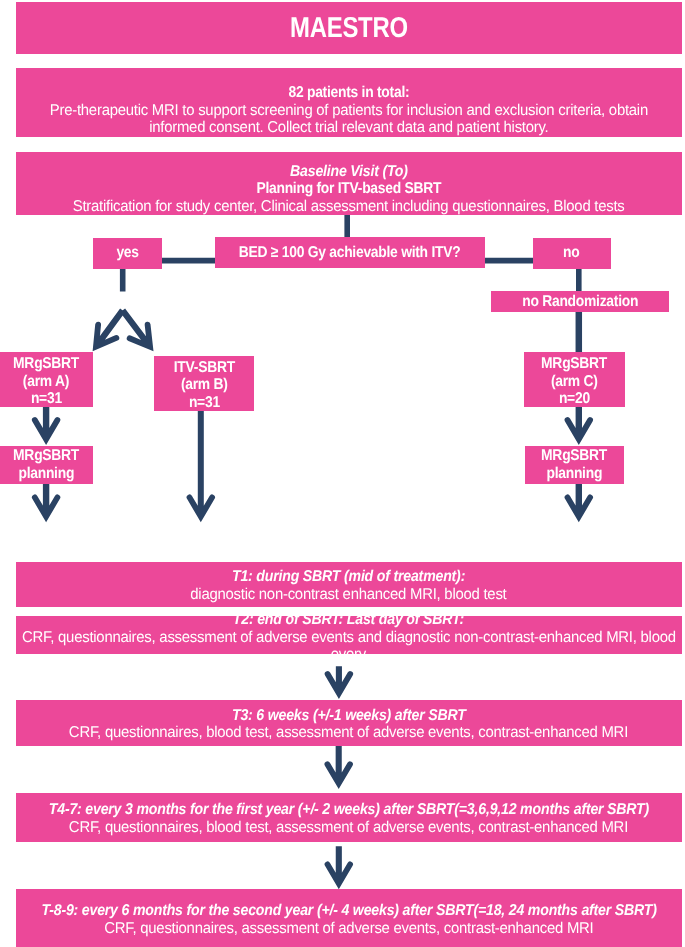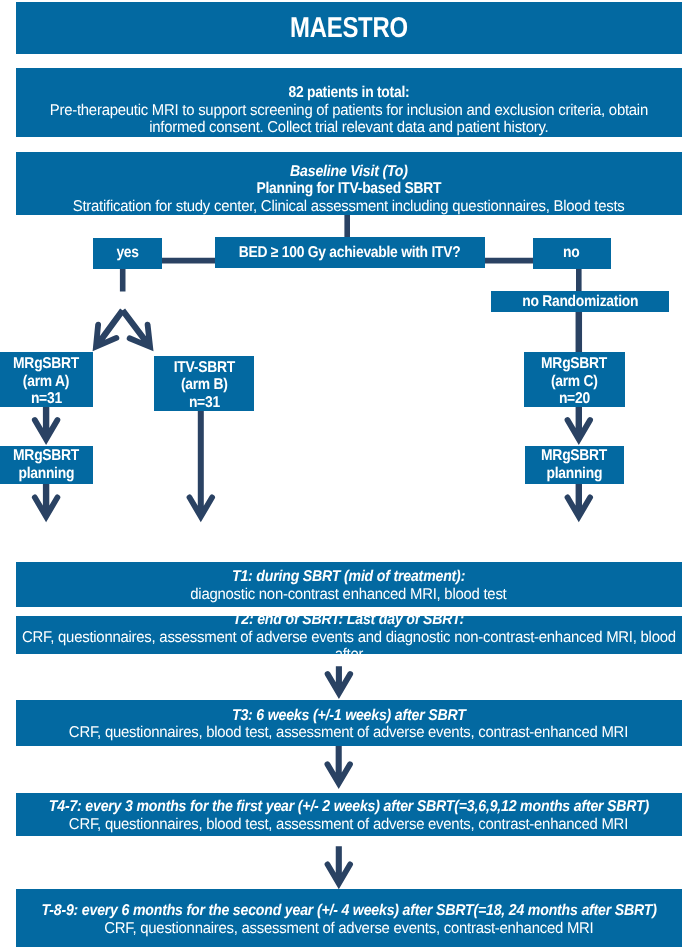--- a/index.html
+++ b/index.html
@@ -1,21 +1,21 @@
 <!DOCTYPE html>
 <html><head>
 <meta charset="utf-8">
 <title>MAESTRO trial flowchart</title>
 <style>
   html,body{margin:0;padding:0;}
   body{width:685px;height:947px;background:#ffffff;font-family:"Liberation Sans",sans-serif;overflow:hidden;
         letter-spacing:-0.26px;-webkit-font-smoothing:antialiased;}
   #stage{position:relative;width:685px;height:947px;will-change:opacity;}
 
-  .box{position:absolute;background:#0369a1;color:#ffffff;box-sizing:border-box;
+  .box{position:absolute;background:#ec4899;color:#ffffff;box-sizing:border-box;
        display:flex;flex-direction:column;align-items:center;justify-content:center;text-align:center;}
   .ln{display:block;line-height:1.12;white-space:nowrap;transform:scaleX(0.956);-webkit-font-smoothing:antialiased;text-rendering:geometricPrecision;will-change:opacity;}
   .b{font-weight:700;letter-spacing:-0.3px;transform:scaleX(0.89);}
   .bi{font-weight:700;font-style:italic;letter-spacing:-0.22px;transform:scaleX(0.907);}
   svg.conn{position:absolute;left:0;top:0;width:685px;height:947px;overflow:visible;pointer-events:none;}
 </style>
 </head>
 <body>
 
 <div id="stage">
@@ -104,29 +104,29 @@
 
 
   <div class="box" style="left:15.5px;top:561.5px;width:666.5px;height:45.2px;padding-top:3.4px;text-align:center;">
     <span class="ln bi" style="font-size:15.6px;">T1: during SBRT (mid of treatment):</span>
     <span class="ln" style="font-size:15.6px;">diagnostic non-contrast enhanced MRI, blood test</span>
   </div>
 
   <div class="box" style="left:15.5px;top:616.2px;width:666.5px;height:38px;padding-top:4.8px;">
     <span class="ln bi" style="font-size:15.6px;">T2: end of SBRT: Last day of SBRT:</span>
     <span class="ln" style="font-size:15.6px;">CRF, questionnaires, assessment of adverse events and diagnostic non-contrast-enhanced MRI, blood</span>
-    <span class="ln" style="font-size:15.6px;">after</span>
+    <span class="ln" style="font-size:15.6px;">every</span>
   </div>
 
   <div class="box" style="left:15.5px;top:700.1px;width:666.5px;height:45.7px;padding-top:2.6px;">
     <span class="ln bi" style="font-size:15.6px;">T3: 6 weeks (+/-1 weeks) after SBRT</span>
     <span class="ln" style="font-size:15.6px;">CRF, questionnaires, blood test, assessment of adverse events, contrast-enhanced MRI</span>
   </div>
 
-  <div class="box" style="left:15.5px;top:793px;width:666.5px;height:43px;padding-top:2.6px;">
+  <div class="box" style="left:15.5px;top:793px;width:666.5px;height:49px;padding-top:2.6px;">
     <span class="ln bi" style="font-size:15.6px;">T4-7: every 3 months for the first year (+/- 2 weeks) after SBRT(=3,6,9,12 months after SBRT)</span>
     <span class="ln" style="font-size:15.6px;">CRF, questionnaires, blood test, assessment of adverse events, contrast-enhanced MRI</span>
   </div>
 
   <div class="box" style="left:15.5px;top:888.5px;width:666.5px;height:58.5px;padding-top:4px;">
     <span class="ln bi" style="font-size:15.6px;">T-8-9: every 6 months for the second year (+/- 4 weeks) after SBRT(=18, 24 months after SBRT)</span>
     <span class="ln" style="font-size:15.6px;">CRF, questionnaires, assessment of adverse events, contrast-enhanced MRI</span>
   </div>
 
 </div>

